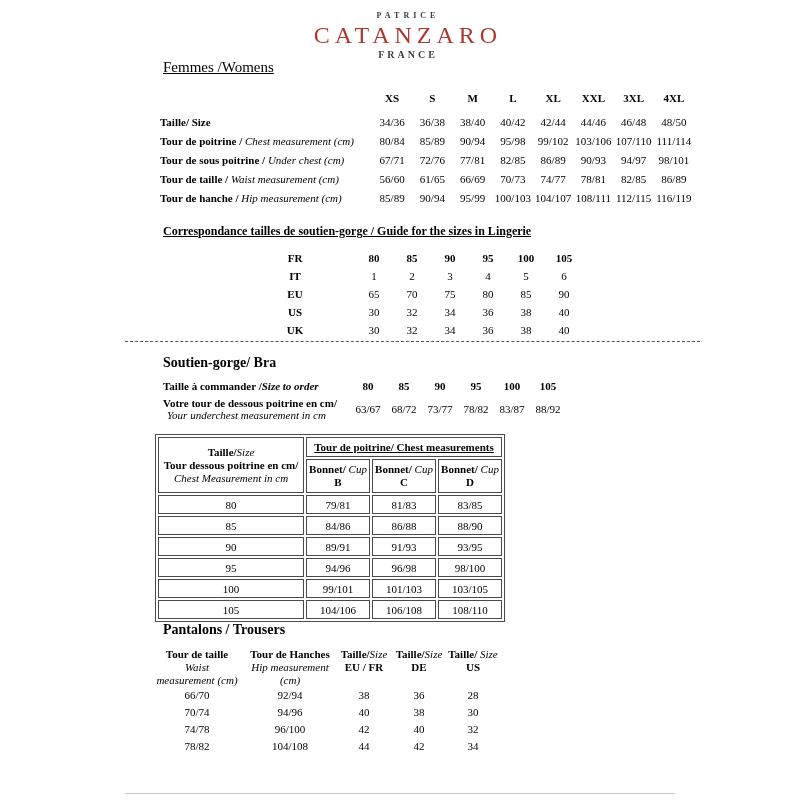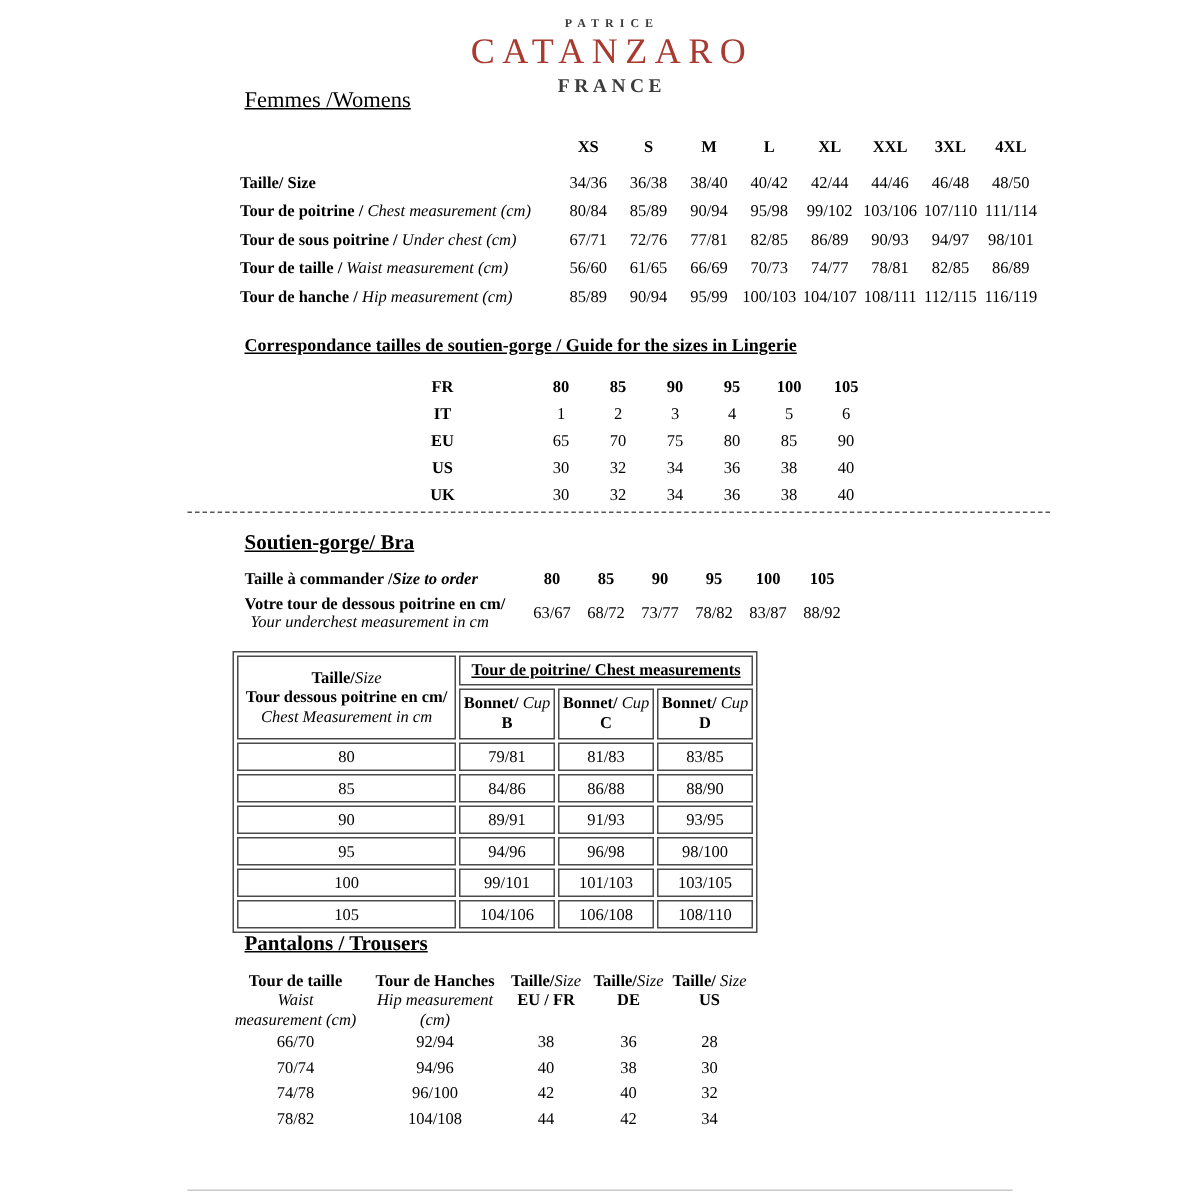--- a/index.html
+++ b/index.html
@@ -4,27 +4,27 @@
 <style>
   html,body{margin:0;padding:0;background:#fff;}
   .page{position:relative;width:800px;height:800px;background:#fff;overflow:hidden;
         font-family:"Liberation Serif","DejaVu Serif",serif;color:#000;}
   .abs{position:absolute;}
   .b{font-weight:bold;}
   .i{font-style:italic;}
   .bi{font-weight:bold;font-style:italic;}
   .u{text-decoration:underline;}
   .h1{font-size:15px;font-weight:normal;text-decoration:underline;}
-  .h2{font-size:14px;font-weight:bold;text-decoration:underline;}
+  .h2{font-size:14px;font-weight:bold;}
   .h3{font-size:12px;font-weight:bold;text-decoration:underline;}
   
   .logo{position:absolute;top:12px;left:0;right:0;text-align:center;line-height:1;padding-left:16px;}
   .logo-top{font-size:8px;letter-spacing:4px;color:#3c3c3c;font-weight:bold;}
   .logo-name{font-size:24px;letter-spacing:5px;margin-top:3px;font-weight:normal;}
-  .logo-sub{font-size:13px;letter-spacing:3px;color:#3c3c3c;margin-top:3px;font-weight:bold;}
+  .logo-sub{font-size:10px;letter-spacing:3px;color:#3c3c3c;margin-top:3px;font-weight:bold;}
   
   table.plain{position:absolute;border-collapse:collapse;table-layout:fixed;font-size:11px;}
   table.plain td{padding:0;text-align:center;vertical-align:middle;overflow:hidden;white-space:nowrap;}
   table.womens td{height:19px;}
   table.womens tr.hdr td{height:20px;padding-bottom:4px;font-weight:bold;text-align:center;}
   table.womens td.lbl{text-align:left;}
   table.lingerie td{height:18px;}
   table.lingerie td.lbl{font-weight:bold;}
   table.lingerie tr.frrow td{font-weight:bold;}
   table.bra td{vertical-align:middle;}

